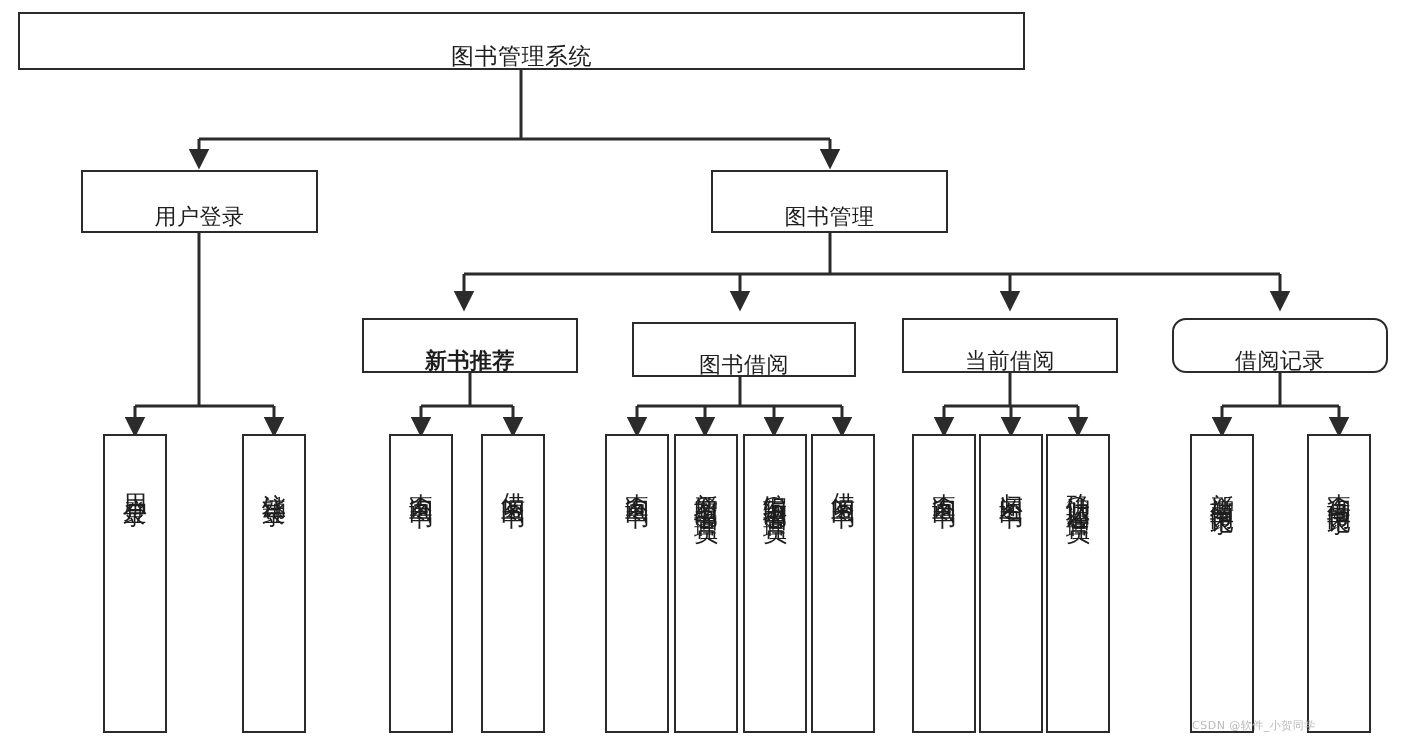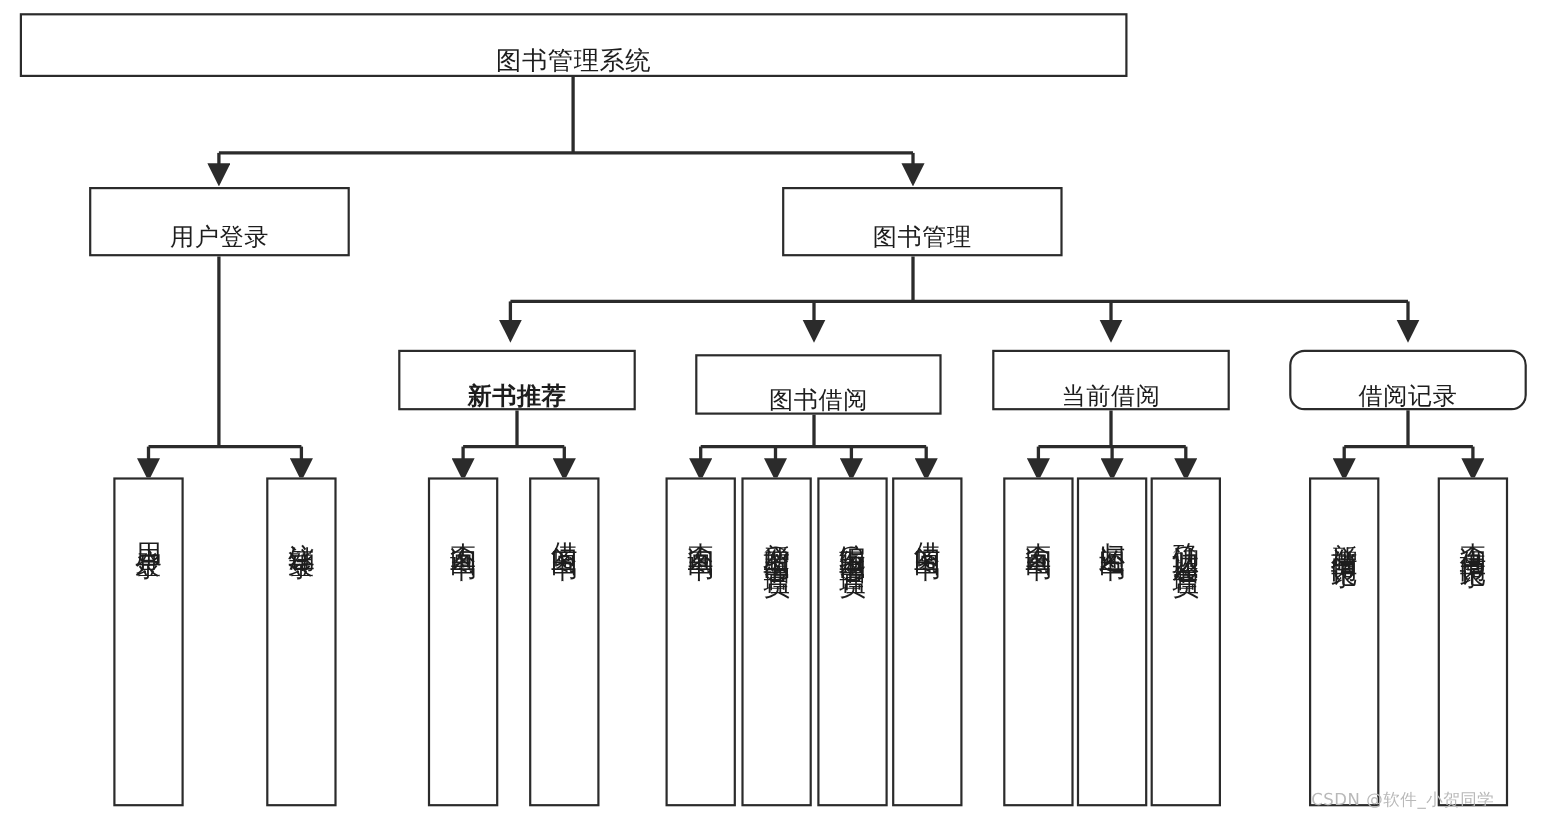--- a/index.html
+++ b/index.html
@@ -61,21 +61,21 @@
     writing-mode: vertical-rl;
     text-orientation: upright;
     font-size: 24px;
     line-height: 1.0;
     letter-spacing: 4px;
     height: auto;
     max-height: 100%;
   }
   .watermark {
     position: absolute;
-    font-size: 15px;
+    font-size: 11px;
     color: #b9b9b9;
     letter-spacing: 0.5px;
     white-space: nowrap;
     z-index: 3;
     font-family: "DejaVu Sans", "Liberation Sans", sans-serif;
   }
 </style>
 </head>
 <body>
 
@@ -134,21 +134,21 @@
     </g>
   </svg>
 
   <div class="node h root" style="left:18px; top:12px; width:1007px; height:58px;">
     <span class="label">图书管理系统</span>
   </div>
 
   <div class="node h" style="left:81px; top:170px; width:237px; height:63px;">
     <span class="label">用户登录</span>
   </div>
-  <div class="node h" style="left:711px; top:170px; width:255px; height:63px;">
+  <div class="node h" style="left:711px; top:170px; width:237px; height:63px;">
     <span class="label">图书管理</span>
   </div>
 
   <div class="node h" style="left:362px; top:318px; width:216px; height:55px;font-weight:bold;">
     <span class="label">新书推荐</span>
   </div>
   <div class="node h" style="left:632px; top:322px; width:224px; height:55px;">
     <span class="label">图书借阅</span>
   </div>
   <div class="node h" style="left:902px; top:318px; width:216px; height:55px;">

